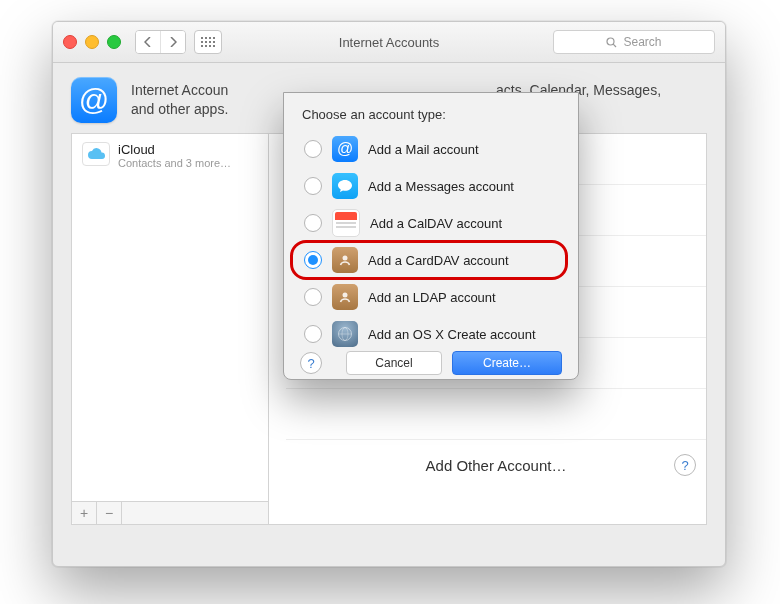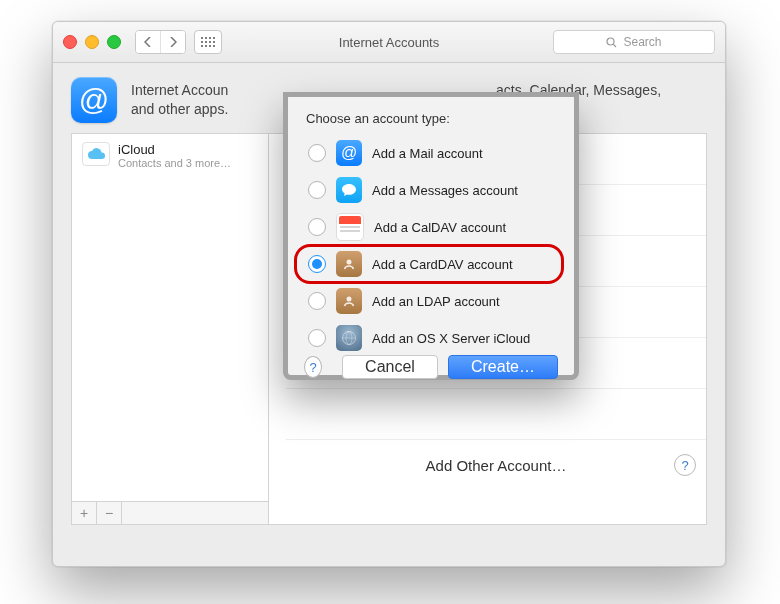--- a/index.html
+++ b/index.html
@@ -84,21 +84,21 @@
   .other-row{height:50px;display:flex;align-items:center;justify-content:center;gap:6px;font-size:15px;color:#333;position:relative;}
   .help{position:absolute;right:10px;width:20px;height:20px;border-radius:50%;border:1px solid #b9b9b9;color:#3b7ed0;font-size:13px;display:flex;align-items:center;justify-content:center;background:#fff;}
 
   
   .flickr{font-family:Arial,sans-serif;font-weight:800;font-size:26px;color:#0063dc;letter-spacing:-1px;}
   .flickr .r{color:#ff0084;}
 
   
   .sheet{
     position:absolute;left:230px;top:70px;width:296px;height:288px;
-    background:#f2f2f2;border:5px solid #a3a3a3;border-radius:0 0 8px 8px;
+    background:#f2f2f2;border:1px solid #a3a3a3;border-radius:0 0 8px 8px;
     box-shadow:0 20px 40px rgba(0,0,0,0.35);
     z-index:10;padding:14px 16px 12px 16px;box-sizing:border-box;
     display:flex;flex-direction:column;
   }
   .sheet-title{font-size:13px;color:#333;margin:0 0 10px 2px;}
   .opts{display:flex;flex-direction:column;gap:3px;}
   .opt{display:flex;align-items:center;gap:10px;height:34px;border-radius:4px;position:relative;}
   .radio{
     width:16px;height:16px;border-radius:50%;border:1px solid #b5b5b5;background:#fff;display:inline-block;margin-left:4px;position:relative;
   }
@@ -112,21 +112,21 @@
   .ico.cal::after{content:"";position:absolute;left:3px;right:3px;top:12px;height:2px;background:#d6d6d6;box-shadow:0 4px 0 #d6d6d6;}
   .ico.card{background:linear-gradient(#cfa06e,#a77742);}
   .ico.ldap{background:linear-gradient(#cfa06e,#a77742);}
   .ico.osx{background:radial-gradient(circle at 50% 30%,#9bb7cf,#4d6d8a);}
   .opt-label{font-size:13px;color:#222;}
   .highlight{position:absolute;left:-10px;right:-6px;top:-3px;bottom:-3px;border:3px solid #d60000;border-radius:16px;pointer-events:none;}
 
   .sheet-footer{margin-top:auto;display:flex;align-items:center;gap:10px;}
   .sheet-help{width:20px;height:20px;border-radius:50%;border:1px solid #b9b9b9;color:#3b7ed0;font-size:13px;display:flex;align-items:center;justify-content:center;background:#fff;}
   .sheet-footer .spacer{flex:1;}
-  .btn{height:22px;border-radius:4px;font-size:16px;padding:0 18px;display:flex;align-items:center;justify-content:center;border:1px solid #c9c9c9;background:#fff;color:#333;min-width:58px;}
+  .btn{height:22px;border-radius:4px;font-size:12px;padding:0 18px;display:flex;align-items:center;justify-content:center;border:1px solid #c9c9c9;background:#fff;color:#333;min-width:58px;}
   .btn.primary{background:linear-gradient(#5fa3ff,#2e7df8);border-color:#2b73e6;color:#fff;min-width:72px;}
 </style>
 </head>
 <body>
 
 <div class="stage">
   <div class="window">
 
     <div class="titlebar">
       <div class="traffic">
@@ -274,21 +274,21 @@
         </div>
         <div class="opt">
           <span class="radio"></span>
           <span class="ico osx">
             <svg width="16" height="16" viewBox="0 0 16 16">
                 <circle cx="8" cy="8" r="6.5" fill="none" stroke="#fff" stroke-width="0.8" opacity="0.6"></circle>
                 <ellipse cx="8" cy="8" rx="3" ry="6.5" fill="none" stroke="#fff" stroke-width="0.6" opacity="0.5"></ellipse>
                 <line x1="1.5" y1="8" x2="14.5" y2="8" stroke="#fff" stroke-width="0.6" opacity="0.5"></line>
               </svg>
           </span>
-          <span class="opt-label">Add an OS X Server iCloud</span>
+          <span class="opt-label">Add an OS X Create account</span>
         </div>
       </div>
       <div class="sheet-footer">
         <span class="sheet-help">?</span>
         <span class="spacer"></span>
         <div class="btn">Cancel</div>
         <div class="btn primary">Create…</div>
       </div>
     </div>
 

